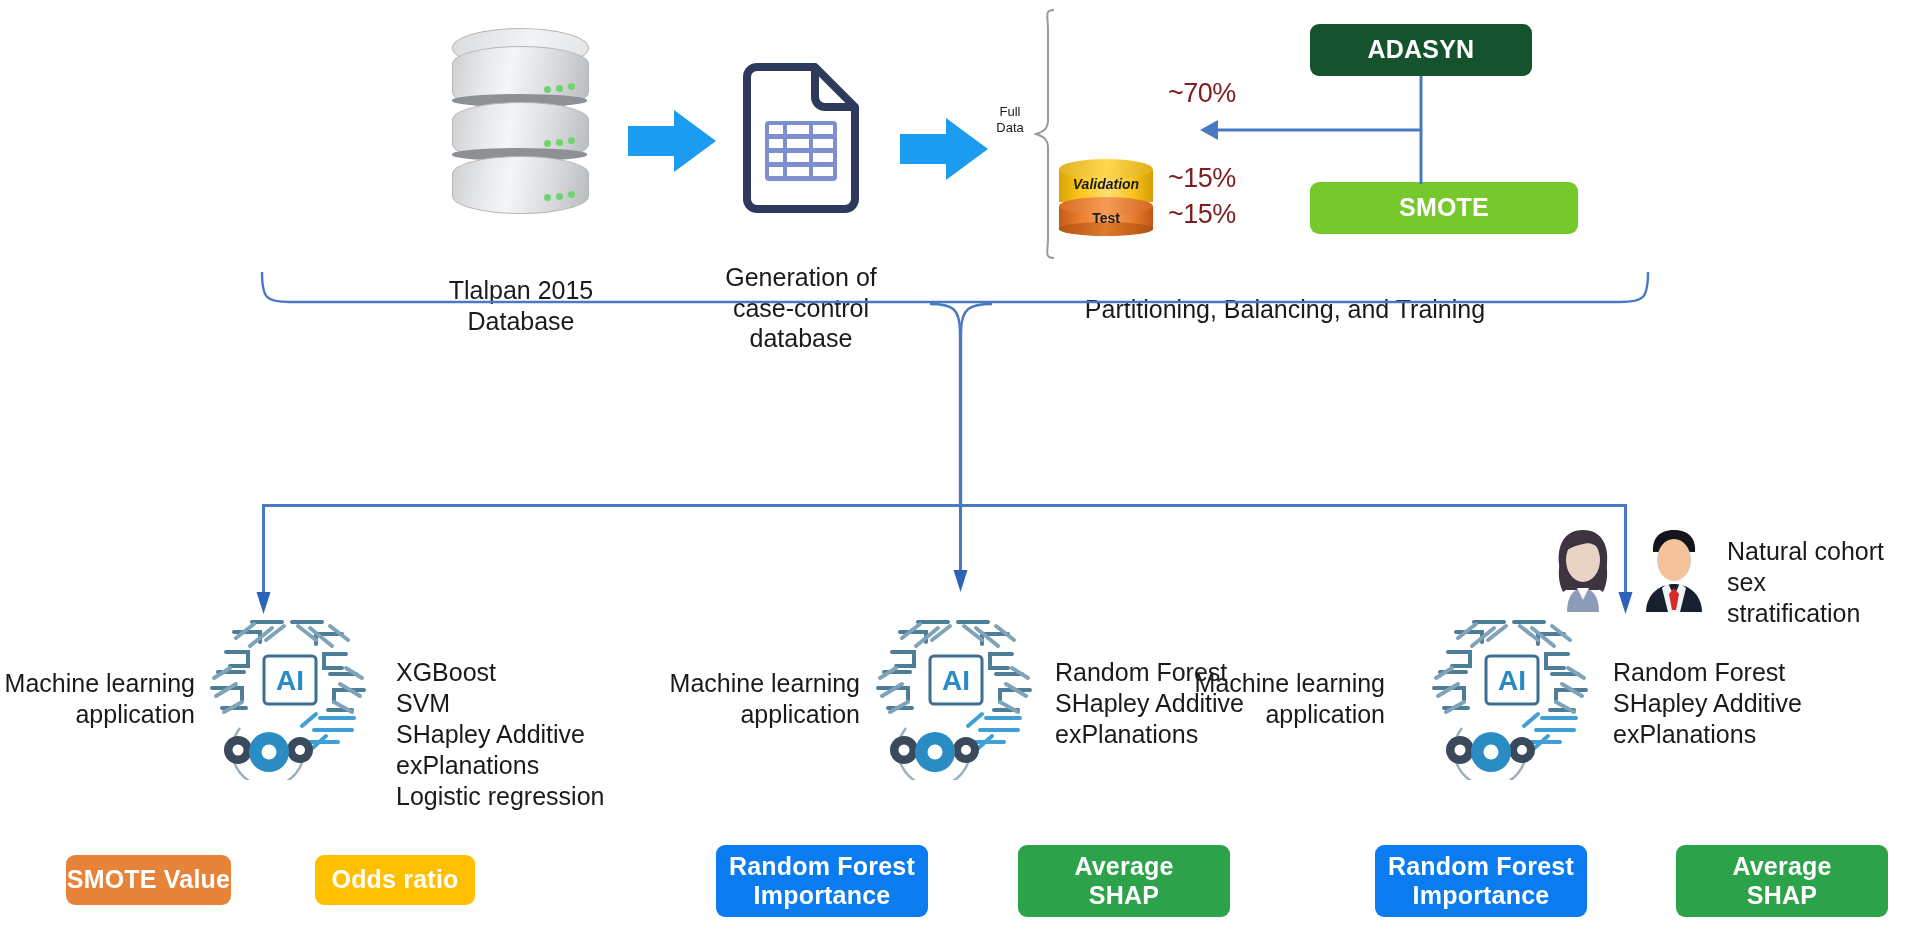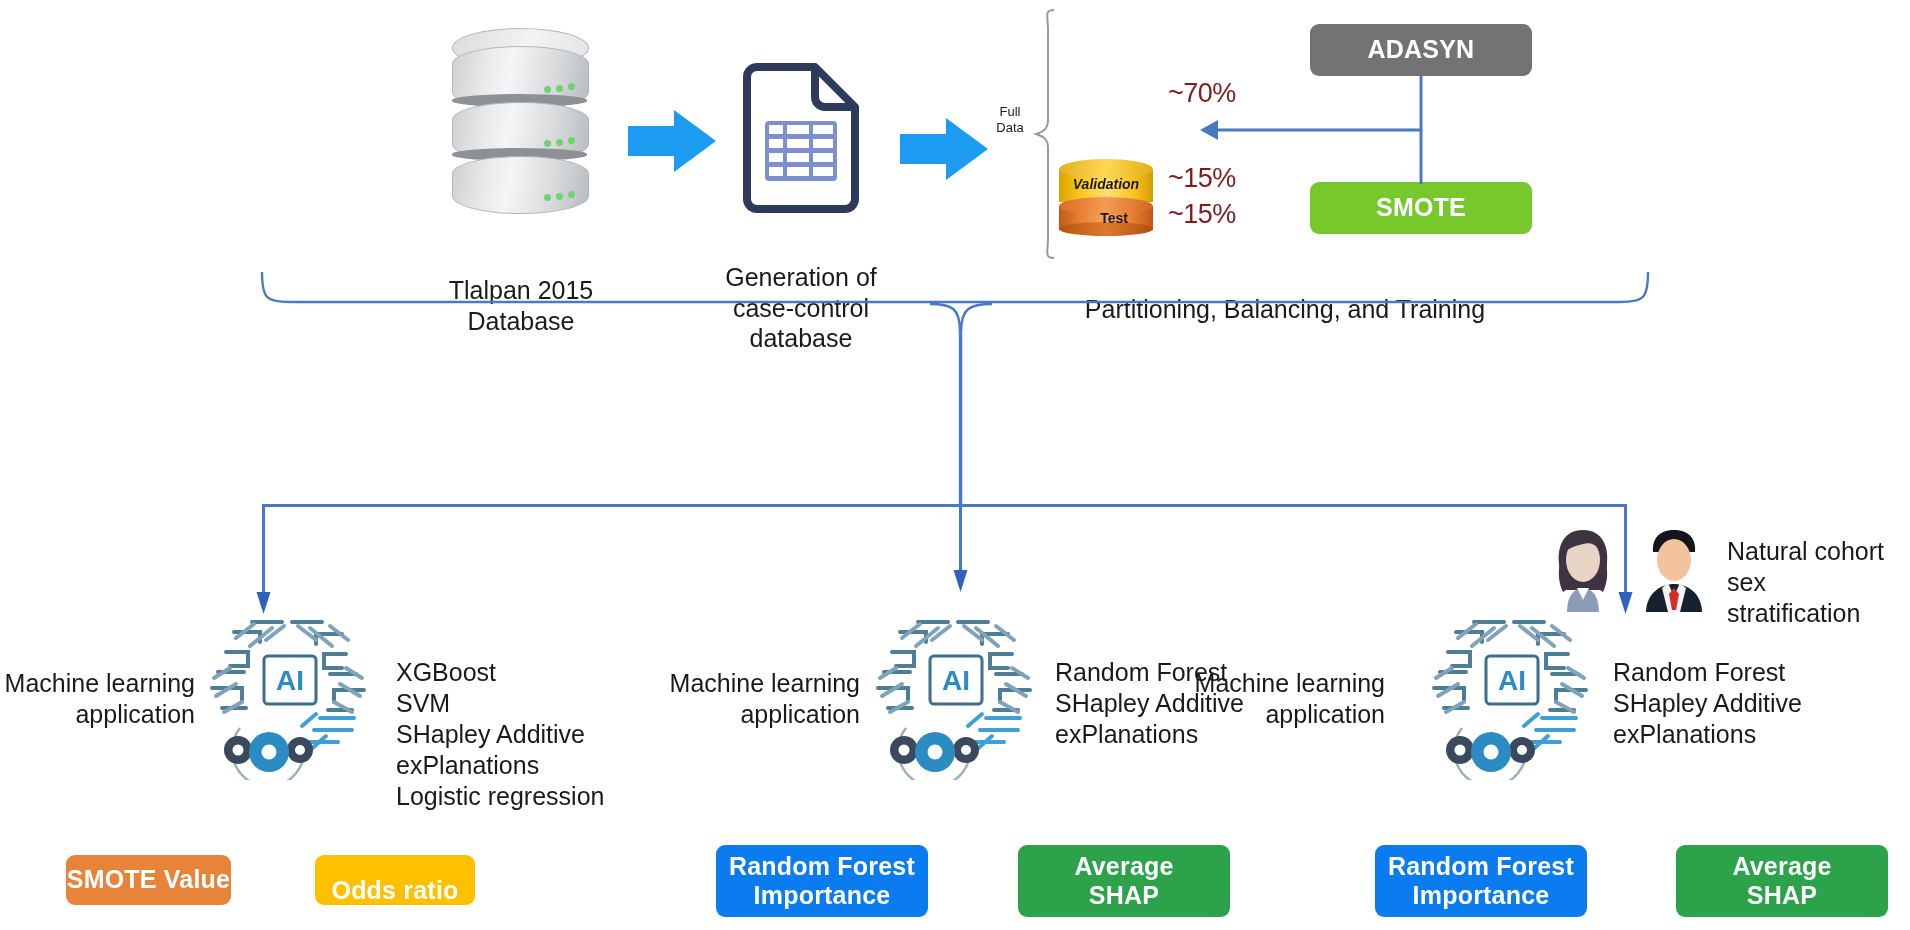--- a/index.html
+++ b/index.html
@@ -109,33 +109,33 @@
     <div class="ctxt" style="top:12px;font-style:italic;">Validation</div>
   </div>
 
   <div style="position:absolute;left:0;top:192px;width:94px;height:34px;">
     <div style="position:absolute;left:0;top:4px;width:94px;height:24px;
                 background:linear-gradient(90deg,#C25A18 0%,#EE8033 24%,#F5A669 52%,#E97E31 78%,#C05716 100%);"></div>
     <div style="position:absolute;left:0;top:-5px;width:94px;height:18px;border-radius:50%;
                 background:linear-gradient(100deg,#D96A22,#F59B55 50%,#D4641D);"></div>
     <div style="position:absolute;left:0;top:20px;width:94px;height:14px;border-radius:50%;
                 background:linear-gradient(100deg,#B5520F,#DE7A2C 50%,#B04E0C);"></div>
-    <div class="ctxt" style="top:8px;margin-left:8px;">Test</div>
+    <div class="ctxt" style="top:8px;">Test</div>
   </div>
 </div>
 <div class="abs pct" style="left:1168px;top:78px;">~70%</div>
 <div class="abs pct" style="left:1168px;top:163px;">~15%</div>
 <div class="abs pct" style="left:1168px;top:199px;">~15%</div>
 
 <div class="abs lbl" style="left:1060px;top:294px;width:450px;">Partitioning, Balancing, and Training</div>
 
-<div class="abs pill" style="left:1310px;top:24px;width:222px;height:52px;background:#737373;">
+<div class="abs pill" style="left:1310px;top:24px;width:222px;height:52px;background:#14532d;">
   <span>ADASYN</span>
 </div>
-<div class="abs pill" style="left:1310px;top:182px;width:222px;height:52px;background:#76C82C;">
+<div class="abs pill" style="left:1310px;top:182px;width:268px;height:52px;background:#76C82C;">
   <span>SMOTE</span>
 </div>
 
 <svg class="conn" style="left:1200px;top:76px;width:230px;height:112px;" viewBox="0 0 230 112">
   <path d="M221,0 L221,54 L18,54" fill="none" stroke="#4A79C4" stroke-width="3"></path>
   <path d="M221,54 L221,108" fill="none" stroke="#4A79C4" stroke-width="3"></path>
   <path d="M18,44 L0,54 L18,64 Z" fill="#4A79C4"></path>
 </svg>
 
 <svg class="conn" style="left:250px;top:272px;width:1410px;height:42px;" viewBox="0 0 1410 42">
@@ -222,21 +222,21 @@
 
 <div class="abs lbl-l" style="left:396px;top:657px;width:300px;">XGBoost
 SVM
 SHapley Additive
 exPlanations
 Logistic regression</div>
 
 <div class="abs pill" style="left:66px;top:855px;width:165px;height:50px;background:#E8833A;">
   <span>SMOTE Value</span>
 </div>
-<div class="abs pill" style="left:315px;top:855px;width:160px;height:50px;background:#FFC000;align-items:flex-end;">
+<div class="abs pill" style="left:315px;top:855px;width:160px;height:50px;background:#FFC000;">
   <span>Odds ratio</span>
 </div>
 
 <div class="abs lbl-r" style="left:645px;top:668px;width:215px;">Machine learning
 application</div>
 
 <div class="abs" style="left:862px;top:610px;width:184px;height:170px;">
   <svg width="184" height="170" viewBox="0 0 184 170">
     <g stroke="#4E7D97" stroke-width="4" fill="none" stroke-linecap="round">
       <path d="M30,42 h22 v14 h-18"></path>

